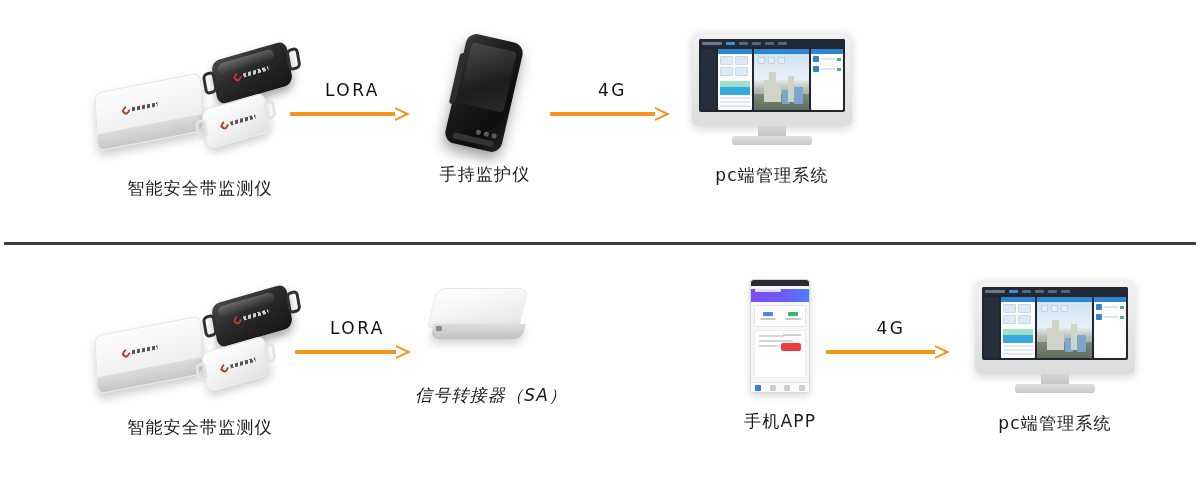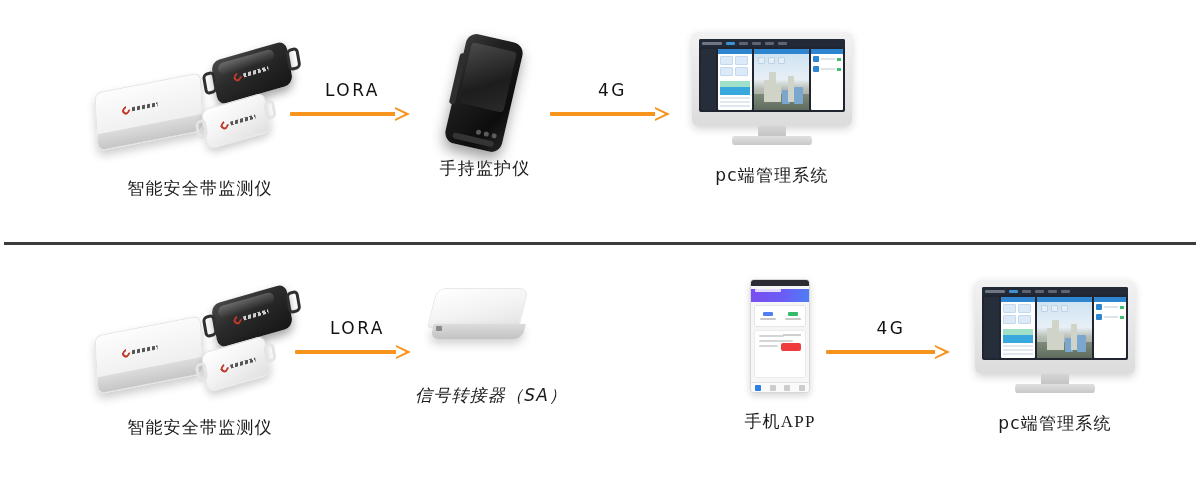--- a/index.html
+++ b/index.html
@@ -323,21 +323,21 @@
         <div class="screen"></div>
         <div class="grip"></div>
         <div class="keys">
             <i></i>
             <i></i>
             <i></i>
           </div>
         <div class="btm"></div>
       </div>
     </div>
-    <div class="node-label" style="margin-top:4px;font-family:Liberation Serif, serif;">手持监护仪</div>
+    <div class="node-label" style="margin-top:10px;font-family:Liberation Serif, serif;">手持监护仪</div>
   </div>
 
   <div class="arrow" style="left:550px; top:80px; width:125px;">
     <div class="arrow-label">4G</div>
     <div class="arrow-line">
       <div class="shaft" style="width:112px;"></div>
       <div class="head" style="left:105px;"></div>
     </div>
   </div>
 
@@ -485,21 +485,21 @@
           <div class="ph-badge"></div>
         </div>
         <div class="ph-tabs">
           <i class="on"></i>
             <i></i>
             <i></i>
             <i></i>
         </div>
       </div>
     </div>
-    <div class="node-label" style="margin-top:15px;font-family:Liberation Serif, serif;">手机APP</div>
+    <div class="node-label" style="margin-top:15px;">手机APP</div>
   </div>
 
   <div class="arrow" style="left:826px; top:318px; width:130px;">
     <div class="arrow-label">4G</div>
     <div class="arrow-line">
       <div class="shaft" style="width:116px;"></div>
       <div class="head" style="left:109px;"></div>
     </div>
   </div>
 

